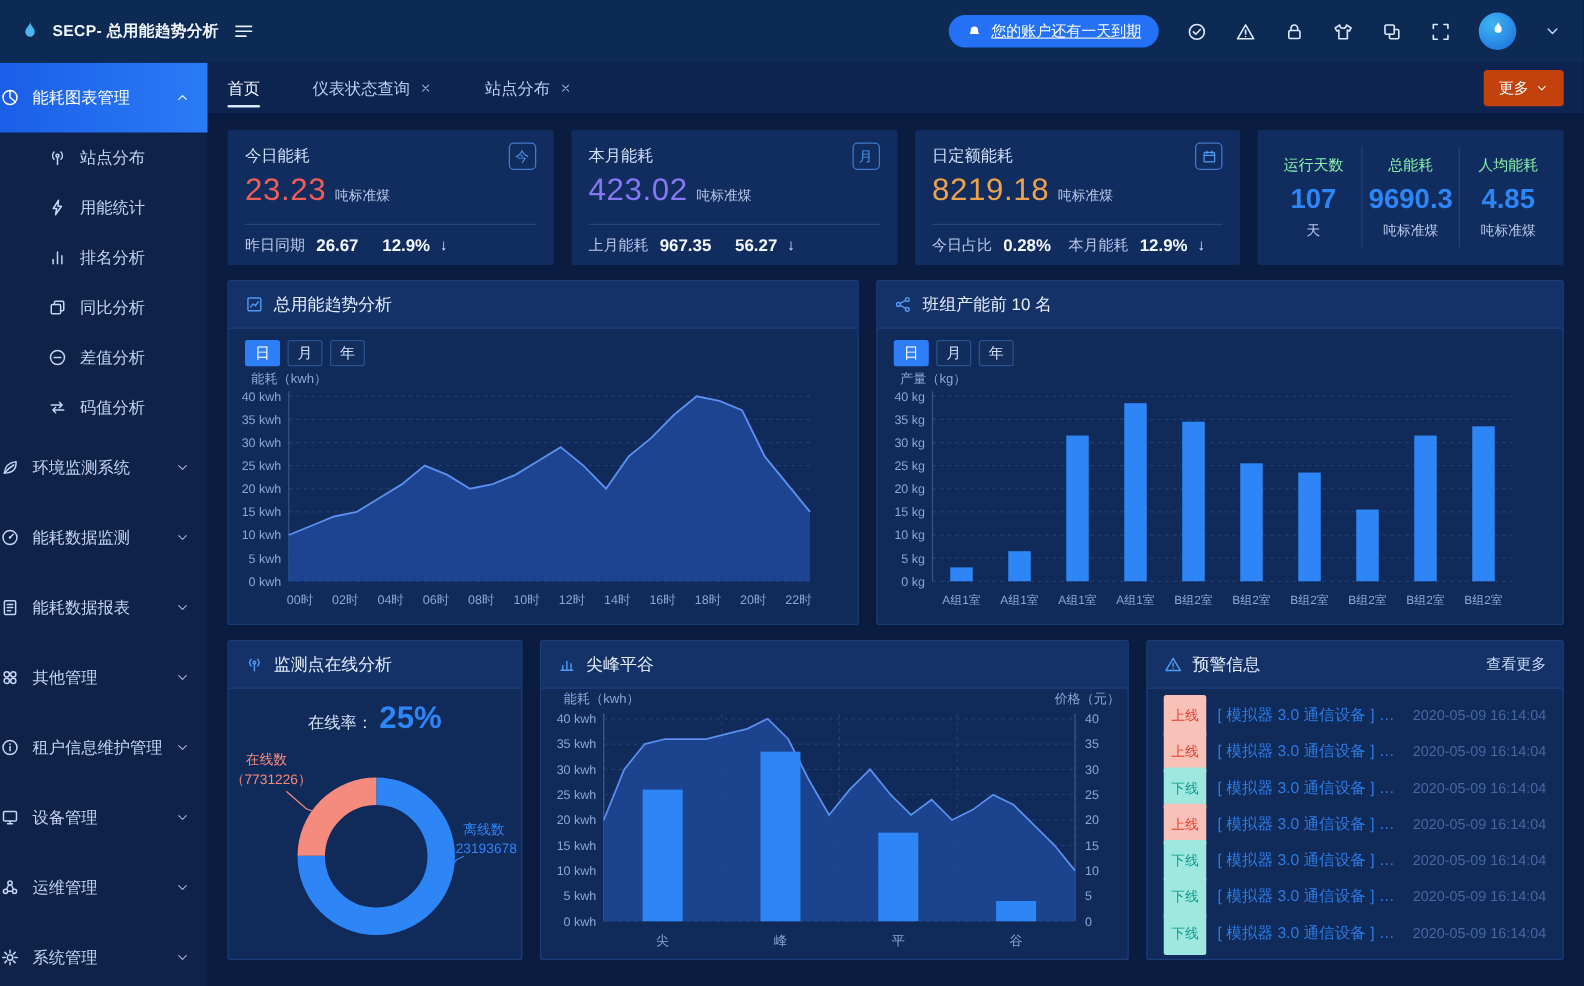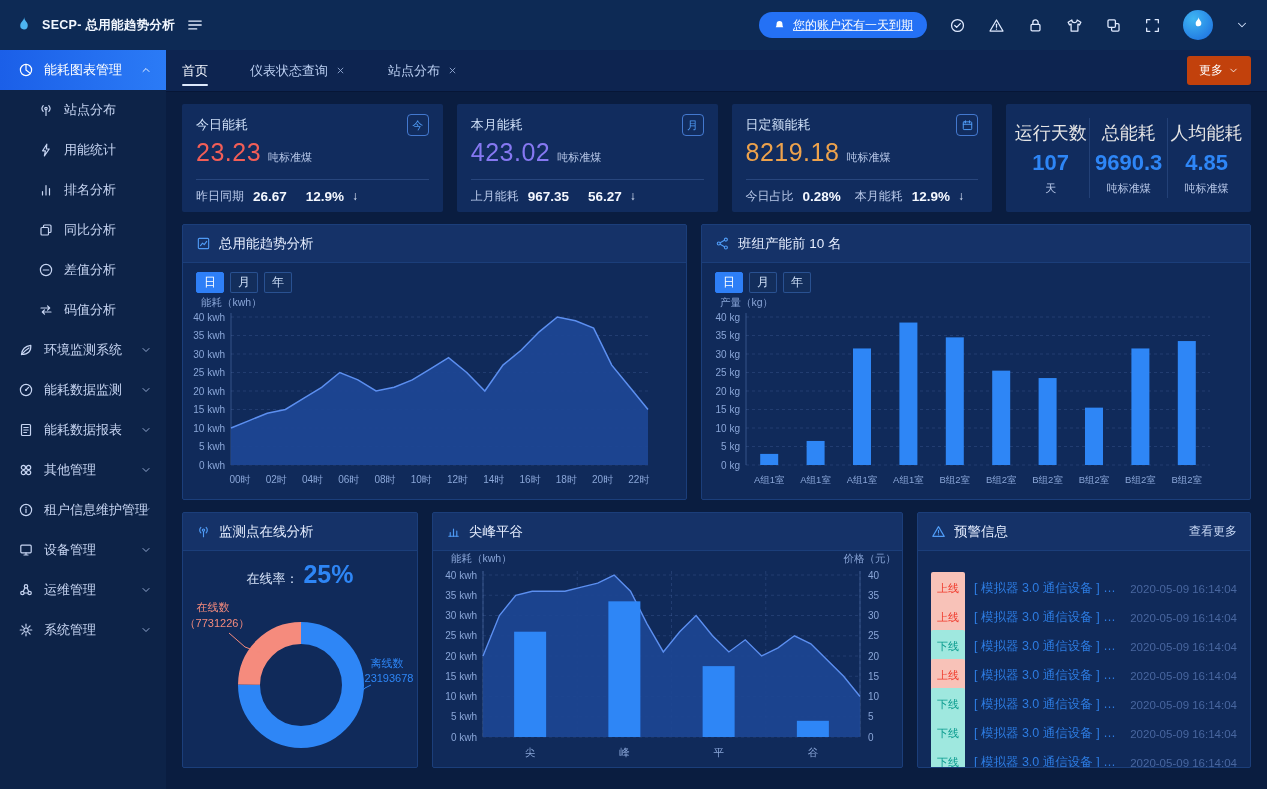--- a/index.html
+++ b/index.html
@@ -21,21 +21,21 @@
   .notice-pill .ic { width:13px; height:13px; }
   .hicon { width:17px; height:17px; color:#dfeaff; cursor:pointer; }
   .avatar { width:30px; height:30px; border-radius:50%; background:radial-gradient(circle at 35% 30%,#3fb6f2,#1a6ade);
     display:flex; align-items:center; justify-content:center; color:#fff; cursor:pointer; }
   .avatar svg { width:15px; height:18px; }
   .hchev { width:14px; height:14px; color:#cfdef8; cursor:pointer; }
   .ic svg, .hicon svg, .hamburger svg, .hchev svg { width:100%; height:100%; display:block; }
 
   
   .sidebar { position:absolute; top:50px; left:0; width:166px; bottom:0; background:#0d2348; z-index:4; }
-  .side-item { height:40px; display:flex; align-items:center; padding-left:18px; gap:10px;
+  .side-item { height:56px; display:flex; align-items:center; gap:10px;
     font-size:13px; color:#c7d5f2; cursor:pointer; position:relative; }
   .side-item .sic { width:16px; height:16px; color:#c7d5f2; flex:0 0 16px; }
   .side-item .sic svg { width:16px; height:16px; display:block; }
   .side-item .caret { position:absolute; right:14px; width:12px; height:12px; color:#9fb4dc; }
   .side-item .caret svg { width:12px; height:12px; display:block; }
   .side-item.active { background:linear-gradient(90deg,#1b5fe8,#2b7bf6); color:#fff; }
   .side-item.active .sic, .side-item.active .caret { color:#fff; }
   .side-item.sub { padding-left:38px; height:40px; }
 
   
@@ -66,30 +66,30 @@
   .stat-value-row { display:flex; align-items:baseline; gap:7px; margin-top:2px; }
   .stat-value { font-size:25px; font-weight:normal; letter-spacing:.5px; }
   .stat-unit { font-size:11px; color:#b9c9ea; }
   .stat-footer { margin-top:auto; border-top:1px solid rgba(100,140,210,.28); height:33px;
     display:flex; align-items:center; font-size:12px; color:#b9c9ea; gap:4px; }
   .stat-footer b { color:#f4f8ff; font-size:13.5px; margin:0 10px 0 5px; }
   .stat-footer .arrow { color:#dfe9fb; font-size:12px; margin-left:-6px; }
   .summary-card { flex:1; background:#112c5e; border-radius:2px; display:flex; align-items:stretch; padding:14px 6px; }
   .sum-col { flex:1; display:flex; flex-direction:column; align-items:center; justify-content:center; gap:5px; }
   .sum-col + .sum-col { border-left:1px solid rgba(100,140,210,.22); }
-  .sum-label { font-size:18px; color:#e5e5e5; }
+  .sum-label { font-size:12px; color:#86efac; }
   .sum-value { font-size:22px; font-weight:bold; color:#2e86f6; }
   .sum-unit { font-size:11px; color:#b9c9ea; }
 
   
   .row2 { display:flex; gap:14px; height:276px; }
   .row3 { display:flex; gap:14px; height:256px; }
   .panel { background:#102a5a; border:1px solid #1b3e7a; border-radius:2px; display:flex; flex-direction:column; overflow:hidden; }
   .p-trend { width:505px; } .p-team { flex:1; }
-  .p-donut { width:236px; } .p-peak { width:471px; } .p-alerts { flex:1;gap:16px; }
+  .p-donut { width:236px; } .p-peak { width:471px; } .p-alerts { flex:1; }
   .panel-header { height:38px; flex:0 0 38px; display:flex; align-items:center; padding:0 13px; gap:8px;
     background:rgba(47,95,178,.16); border-bottom:1px solid #1b3e7a; }
   .panel-header .pic { width:15px; height:15px; color:#4f9bf5; }
   .panel-header .pic svg { width:15px; height:15px; display:block; }
   .panel-title { font-size:13.5px; color:#e6eeff; }
   .panel-link { margin-left:auto; font-size:12px; color:#c9d9f5; cursor:pointer; }
   .panel-body { flex:1; position:relative; }
   .toggles { display:flex; gap:6px; padding:9px 13px 2px; }
   .tg { min-width:26px; height:21px; padding:0 7px; font-size:12px; border-radius:2px; display:flex;
     align-items:center; justify-content:center; color:#cfe0f8; background:#132e5c; border:1px solid rgba(84,146,244,.35); cursor:pointer; }

